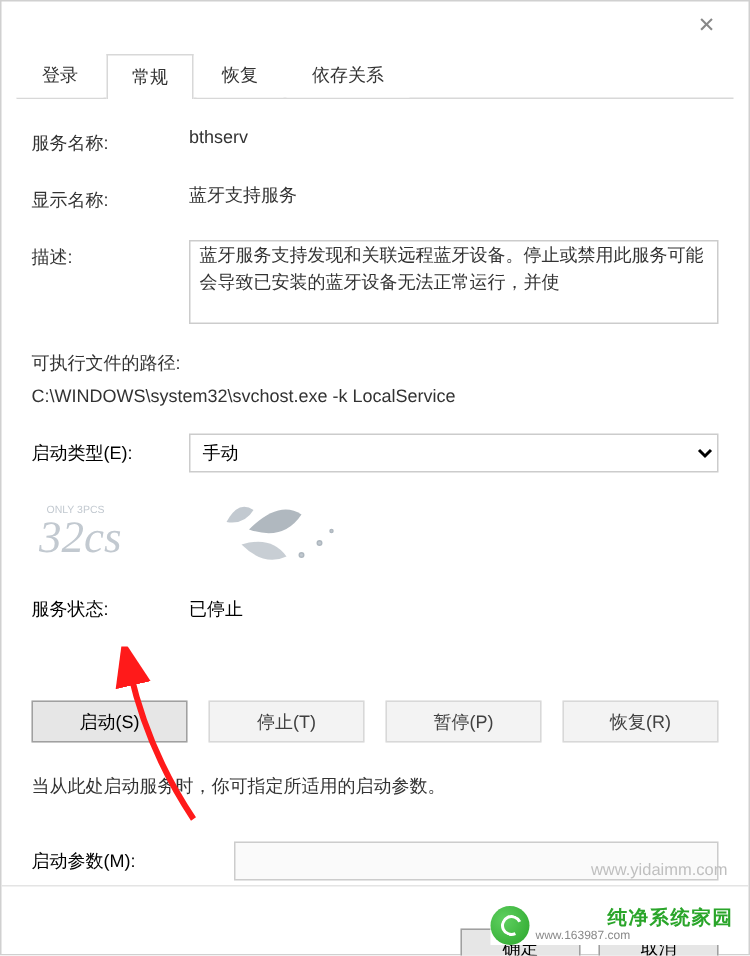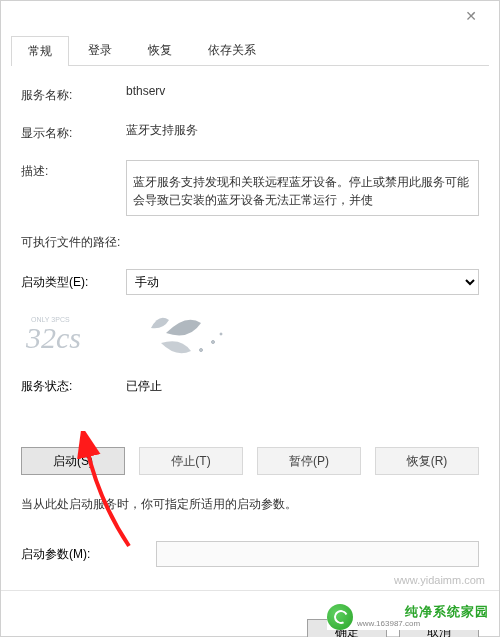--- a/index.html
+++ b/index.html
@@ -75,21 +75,21 @@
     padding-top: 3px;
   }
   .row .value {
     flex: 1;
     color: #333;
   }
   .desc-box {
     flex: 1;
     border: 1px solid #ccc;
     height: 56px;
-    padding: 12px 6px;
+    padding: 0 6px;
     font-size: 12px;
     overflow-y: scroll;
     line-height: 1.5;
     color: #333;
   }
   .path-block {
     margin-bottom: 18px;
   }
   .path-block .pl {
     margin-bottom: 6px;
@@ -232,22 +232,22 @@
 <div class="window">
 
   <div class="titlebar">
     <div class="close">
       <span>✕</span>
     </div>
   </div>
 
   <div class="tabs-wrap">
     <div class="tabs">
+      <div class="tab">登录</div>
       <div class="tab active">常规</div>
-      <div class="tab">登录</div>
       <div class="tab">恢复</div>
       <div class="tab">依存关系</div>
     </div>
   </div>
 
   <div class="content">
 
     <div class="row">
       <div class="label">服务名称:</div>
       <div class="value">bthserv</div>
@@ -258,20 +258,21 @@
       <div class="value">蓝牙支持服务</div>
     </div>
 
     <div class="row">
       <div class="label">描述:</div>
       <div class="desc-box">蓝牙服务支持发现和关联远程蓝牙设备。停止或禁用此服务可能会导致已安装的蓝牙设备无法正常运行，并使</div>
     </div>
 
     <div class="path-block">
       <div class="pl">可执行文件的路径:</div>
+      <div class="pv">C:\WINDOWS\system32\svchost.exe -k LocalService</div>
     </div>
 
     <div class="startup-row">
       <div class="label">启动类型(E):</div>
       <select>
         <option>手动</option>
       </select>
     </div>
 
     <div class="wm">

